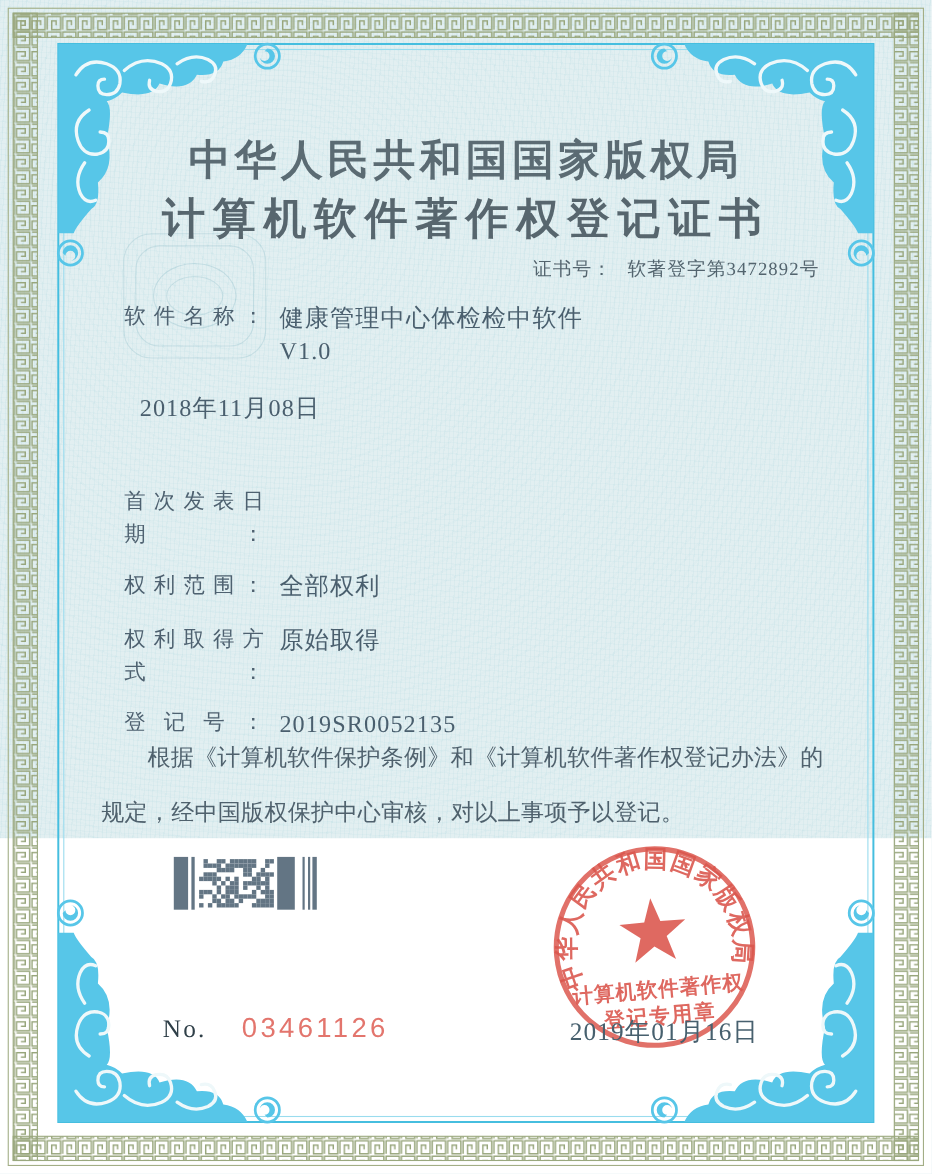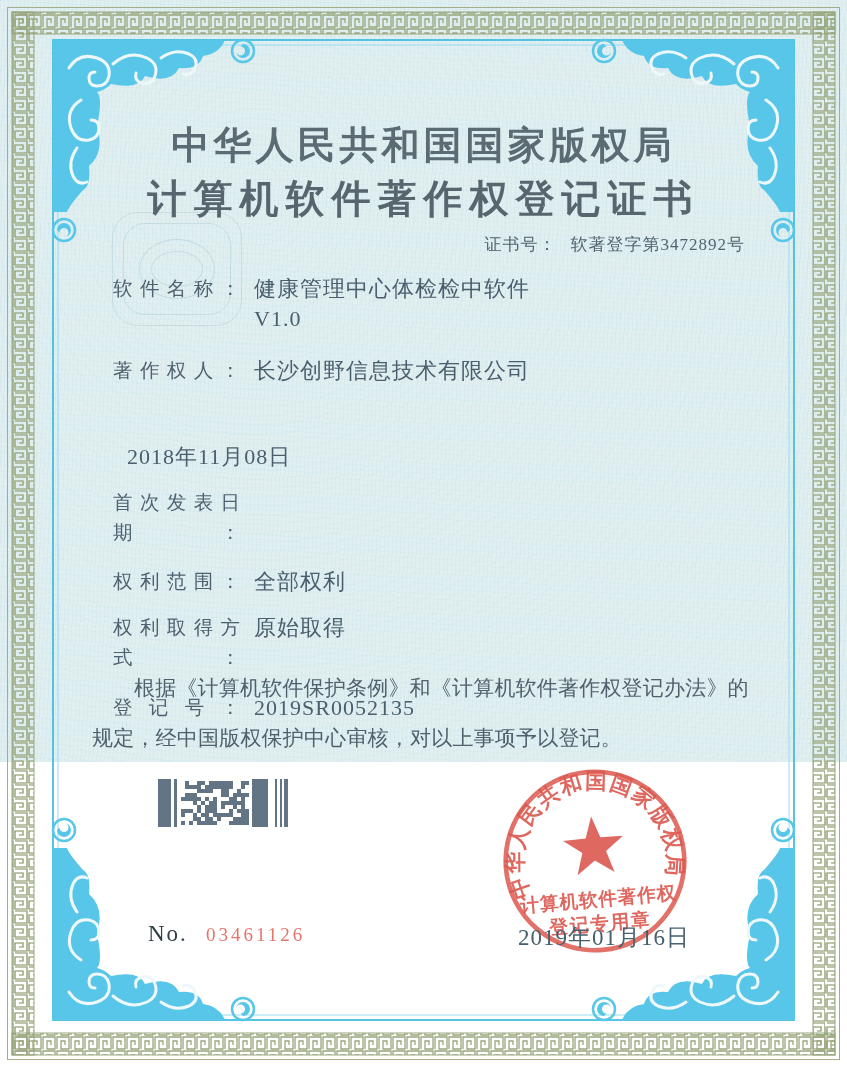--- a/index.html
+++ b/index.html
@@ -53,22 +53,22 @@
   .bc-matrix{width:68px;height:44px;align-self:center;display:grid;
        grid-template-columns:repeat(17,4px);grid-template-rows:repeat(11,4px);}
   .bc-matrix div{width:4px;height:4px;}
   .bc-matrix div.on{background:#4e6374;}
 
   .seal-svg{position:absolute;left:502px;top:768px;width:186px;height:186px;opacity:.92;}
   .issue-date{position:absolute;left:518px;top:922px;font-size:23px;color:#47606e;letter-spacing:1px;}
 
   .serial{position:absolute;left:148px;top:921px;}
   .serial .sn-label{font-size:23px;color:#2f3f48;letter-spacing:2px;}
-  .serial .sn-value{font-family:Liberation Serif, serif;
-       font-size:19px;color:#e0675e;letter-spacing:3px;margin-left:14px;opacity:.9;}
+  .serial .sn-value{font-family:Liberation Sans, sans-serif;
+       font-size:25px;color:#e0675e;letter-spacing:3px;margin-left:28px;opacity:.9;}
 </style>
 </head>
 <body>
 
 <div class="paper">
 
   <svg class="border-svg" viewBox="0 0 847 1067">
     <defs>
       <pattern id="mK" width="14" height="14" patternUnits="userSpaceOnUse">
         <path d="M1 13 V1 H13 V13 H5 V5 H9 V9" fill="none" stroke="#98a67c" stroke-width="1.3"></path>
@@ -122,24 +122,20 @@
 
   <div class="fields">
     <div class="field-row">
       <span class="flabel">软件名称：</span>
       <span class="fvalue">
         <span>健康管理中心体检检中软件</span>
         <span class="fvalue-line2">V1.0</span>
       </span>
     </div>
     <div class="field-row">
-      <span class="flabel">著作权人：</span>
-      <span class="fvalue">长沙创野信息技术有限公司</span>
-    </div>
-    <div class="field-row">
       <span class="fvalue">2018年11月08日</span>
     </div>
     <div class="field-row">
       <span class="flabel">首次发表日期：</span>
     </div>
     <div class="field-row">
       <span class="flabel">权利范围：</span>
       <span class="fvalue">全部权利</span>
     </div>
     <div class="field-row">

